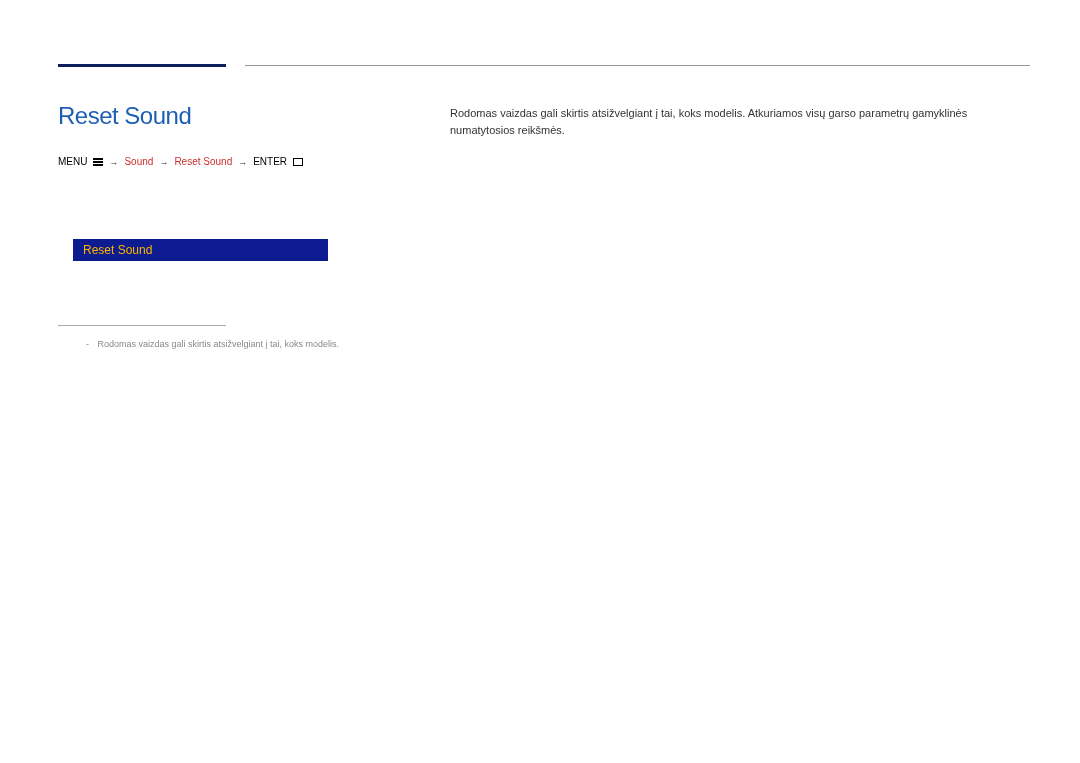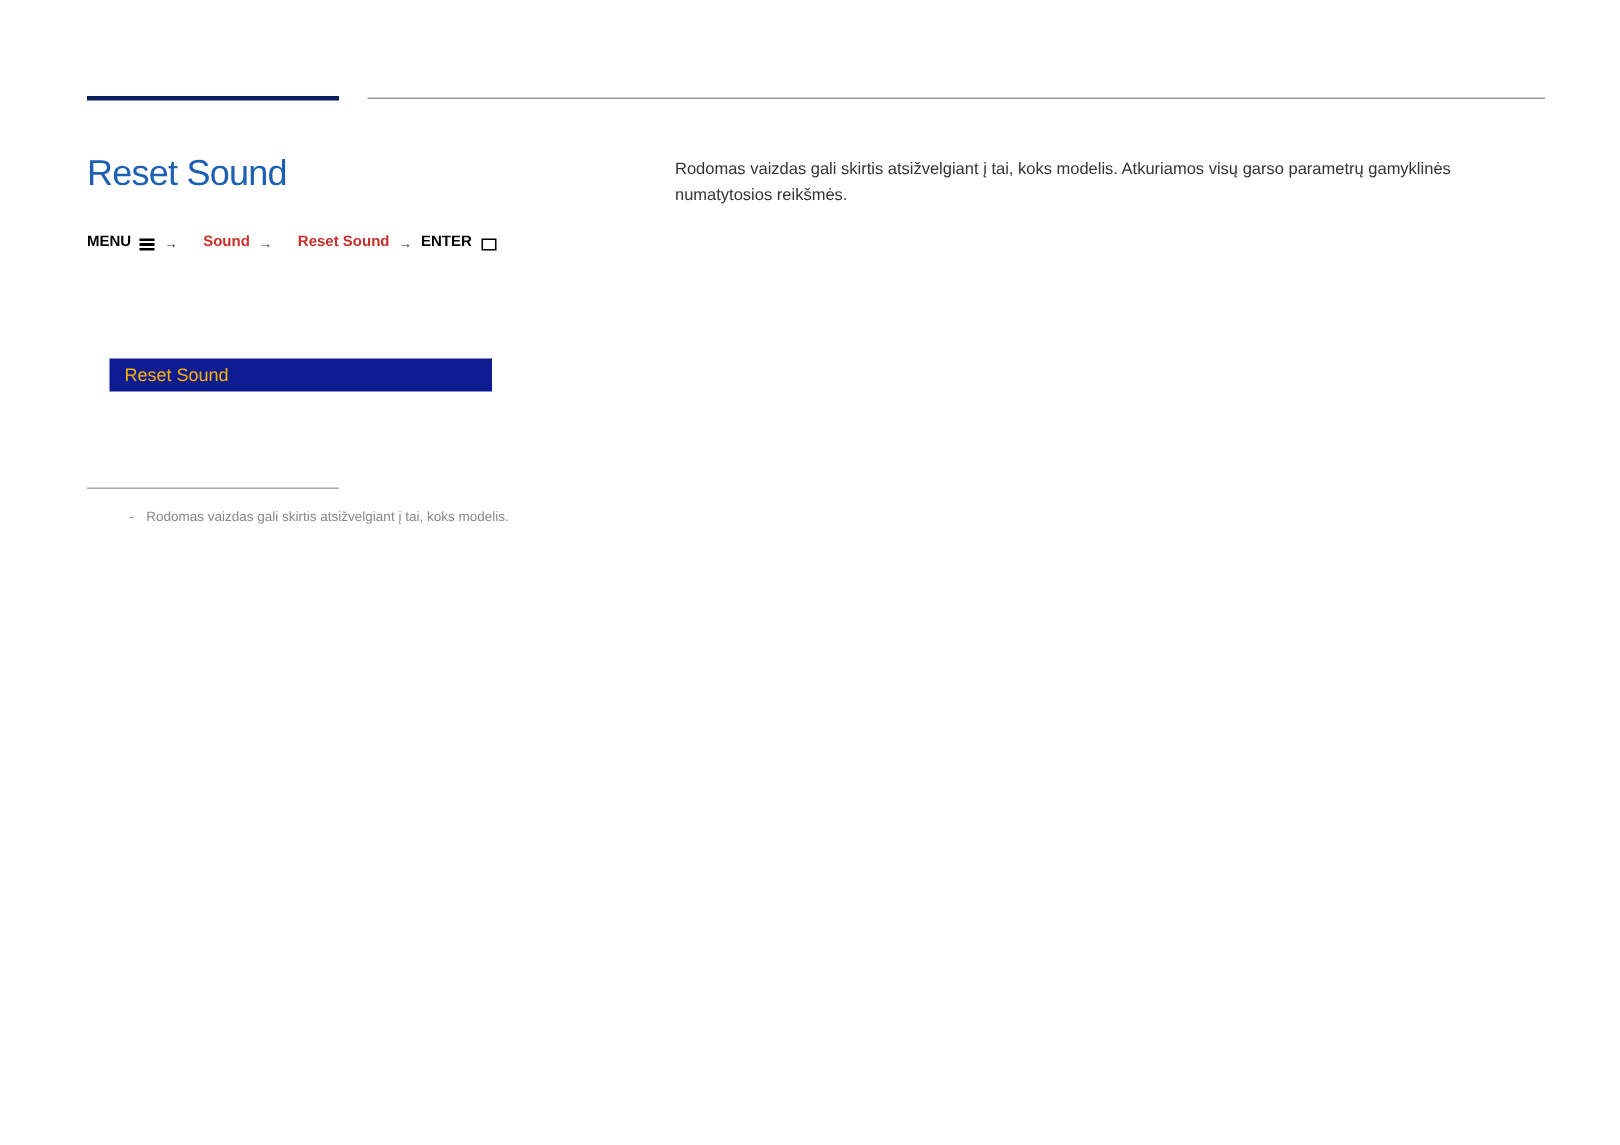--- a/index.html
+++ b/index.html
@@ -37,31 +37,30 @@
       font-size: 24px;
       color: #1c5fb3;
       font-weight: 400;
       letter-spacing: -0.5px;
     }
     .breadcrumb {
       position: absolute;
       top: 156px;
       left: 58px;
       font-size: 10px;
-      font-weight: bold;
+      font-weight: normal;
       display: flex;
-      align-items: flex-end;
+      align-items: center;
       gap: 6px;
     }
     .breadcrumb .black {
       color: #000;
     }
     .breadcrumb .red {
       color: #c9302c;
-      margin-left: 11px;
     }
     .breadcrumb .arrow {
       color: #333;
       font-size: 9px;
     }
     .breadcrumb .menu-icon {
       display: inline-block;
       width: 10px;
       height: 8px;
       background: linear-gradient(to bottom, #000 0%, #000 20%, transparent 20%, transparent 40%, #000 40%, #000 60%, transparent 60%, transparent 80%, #000 80%, #000 100%);

